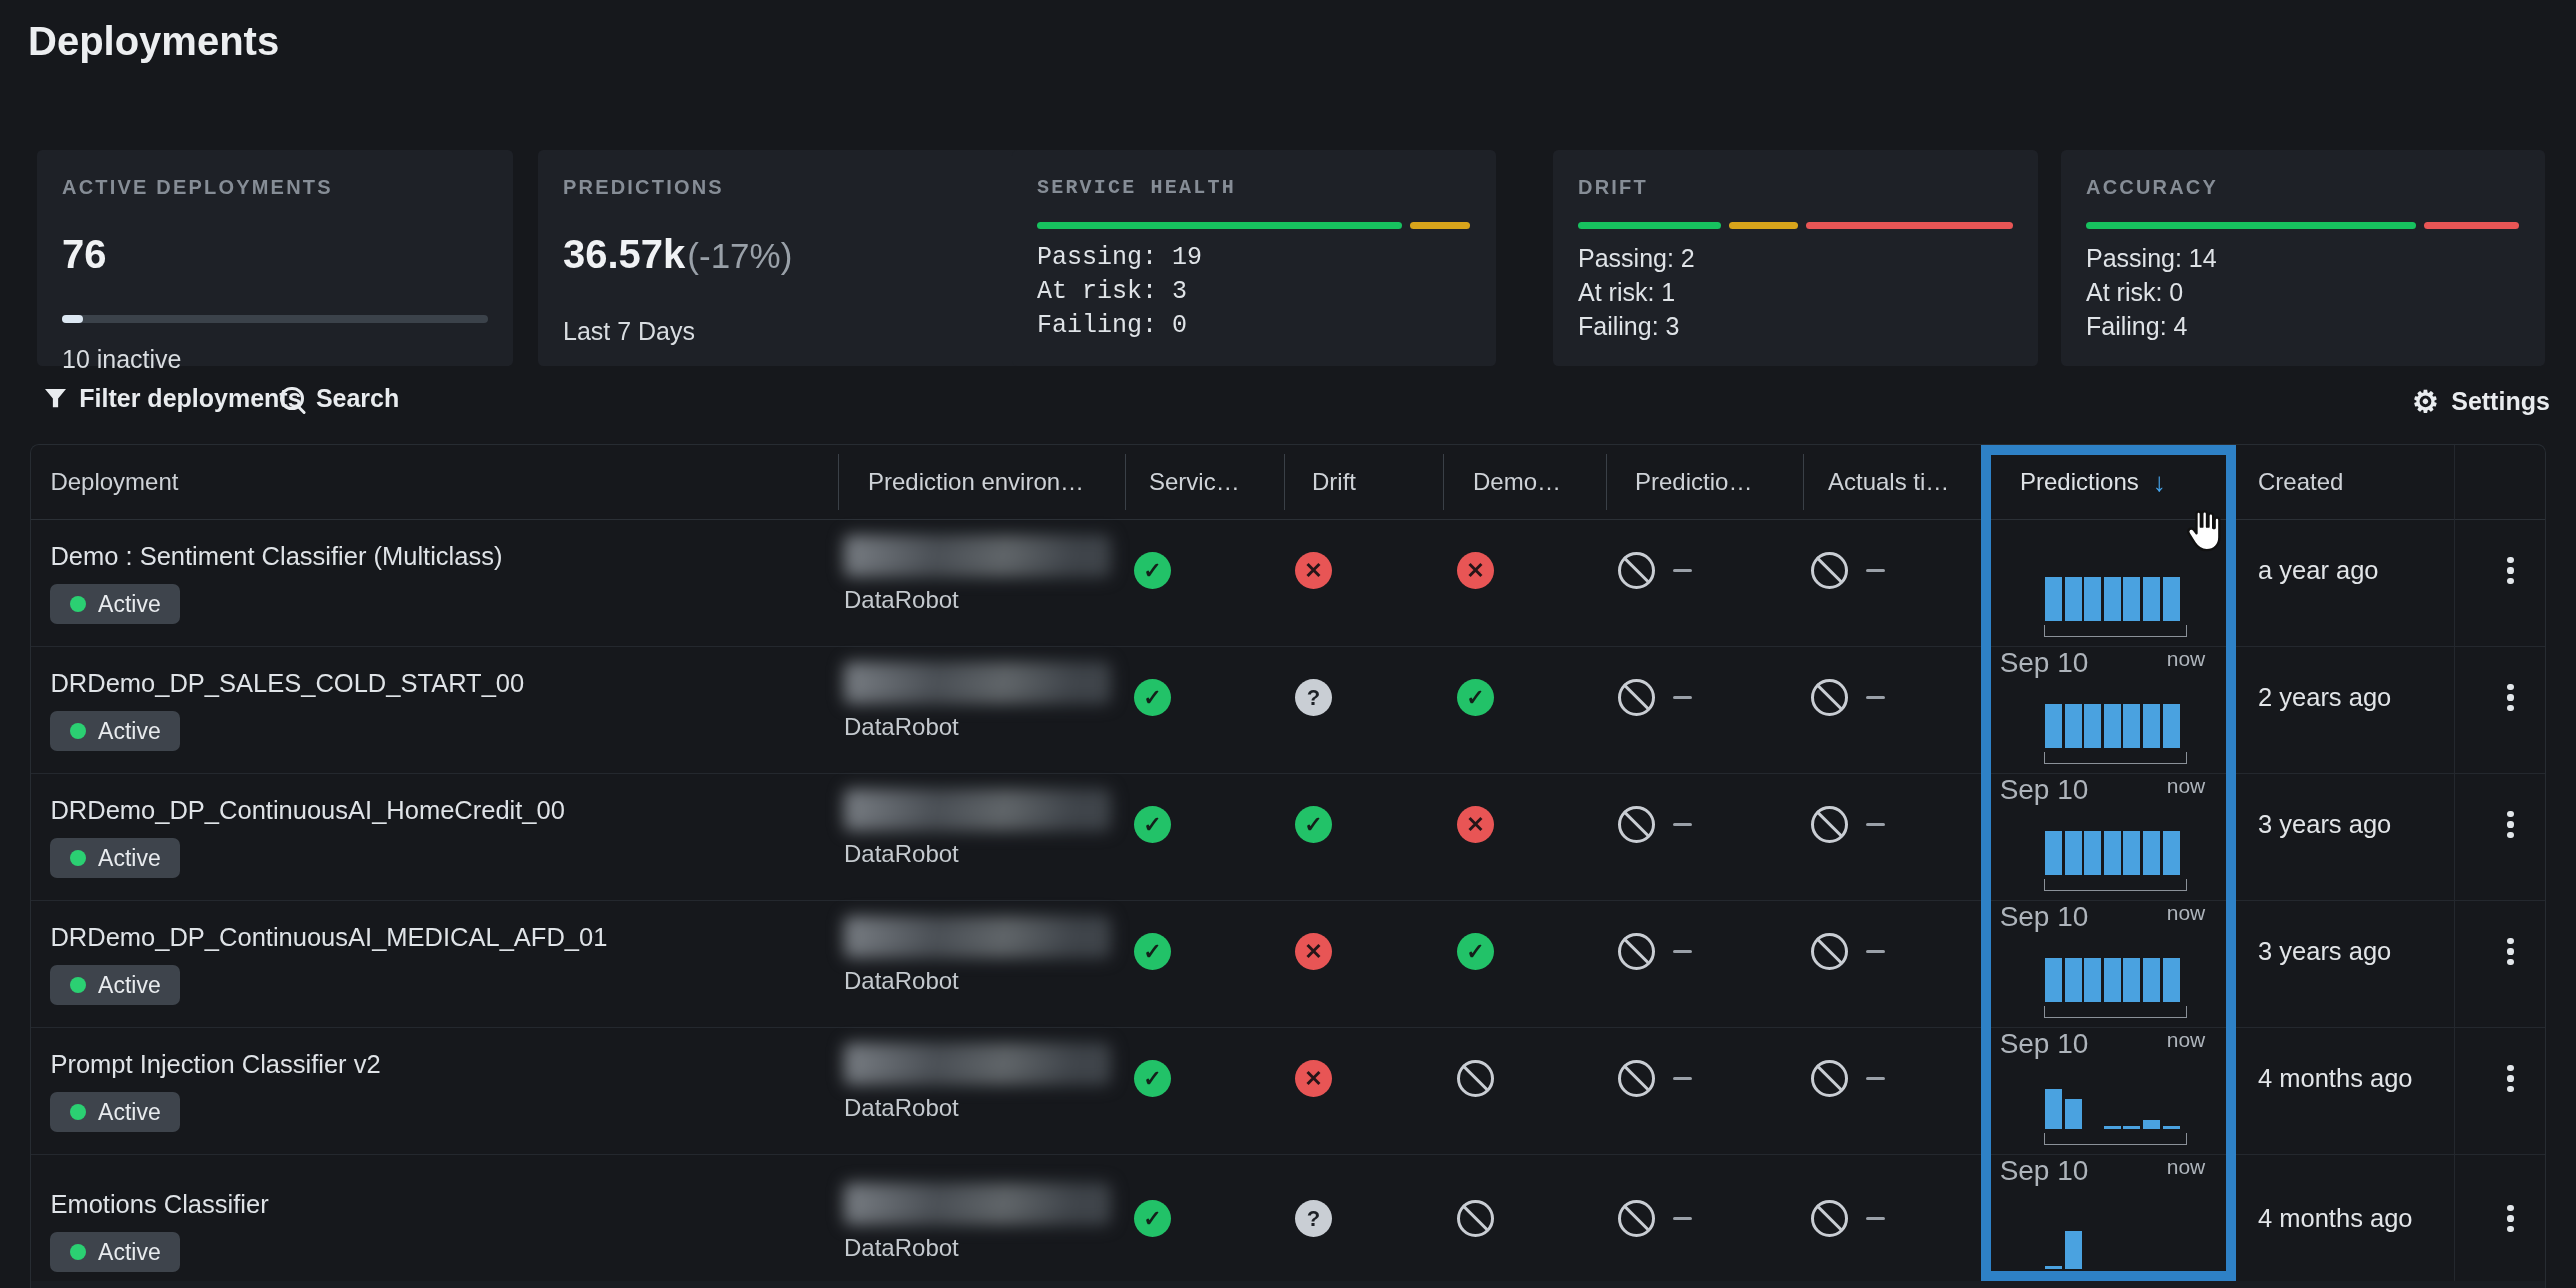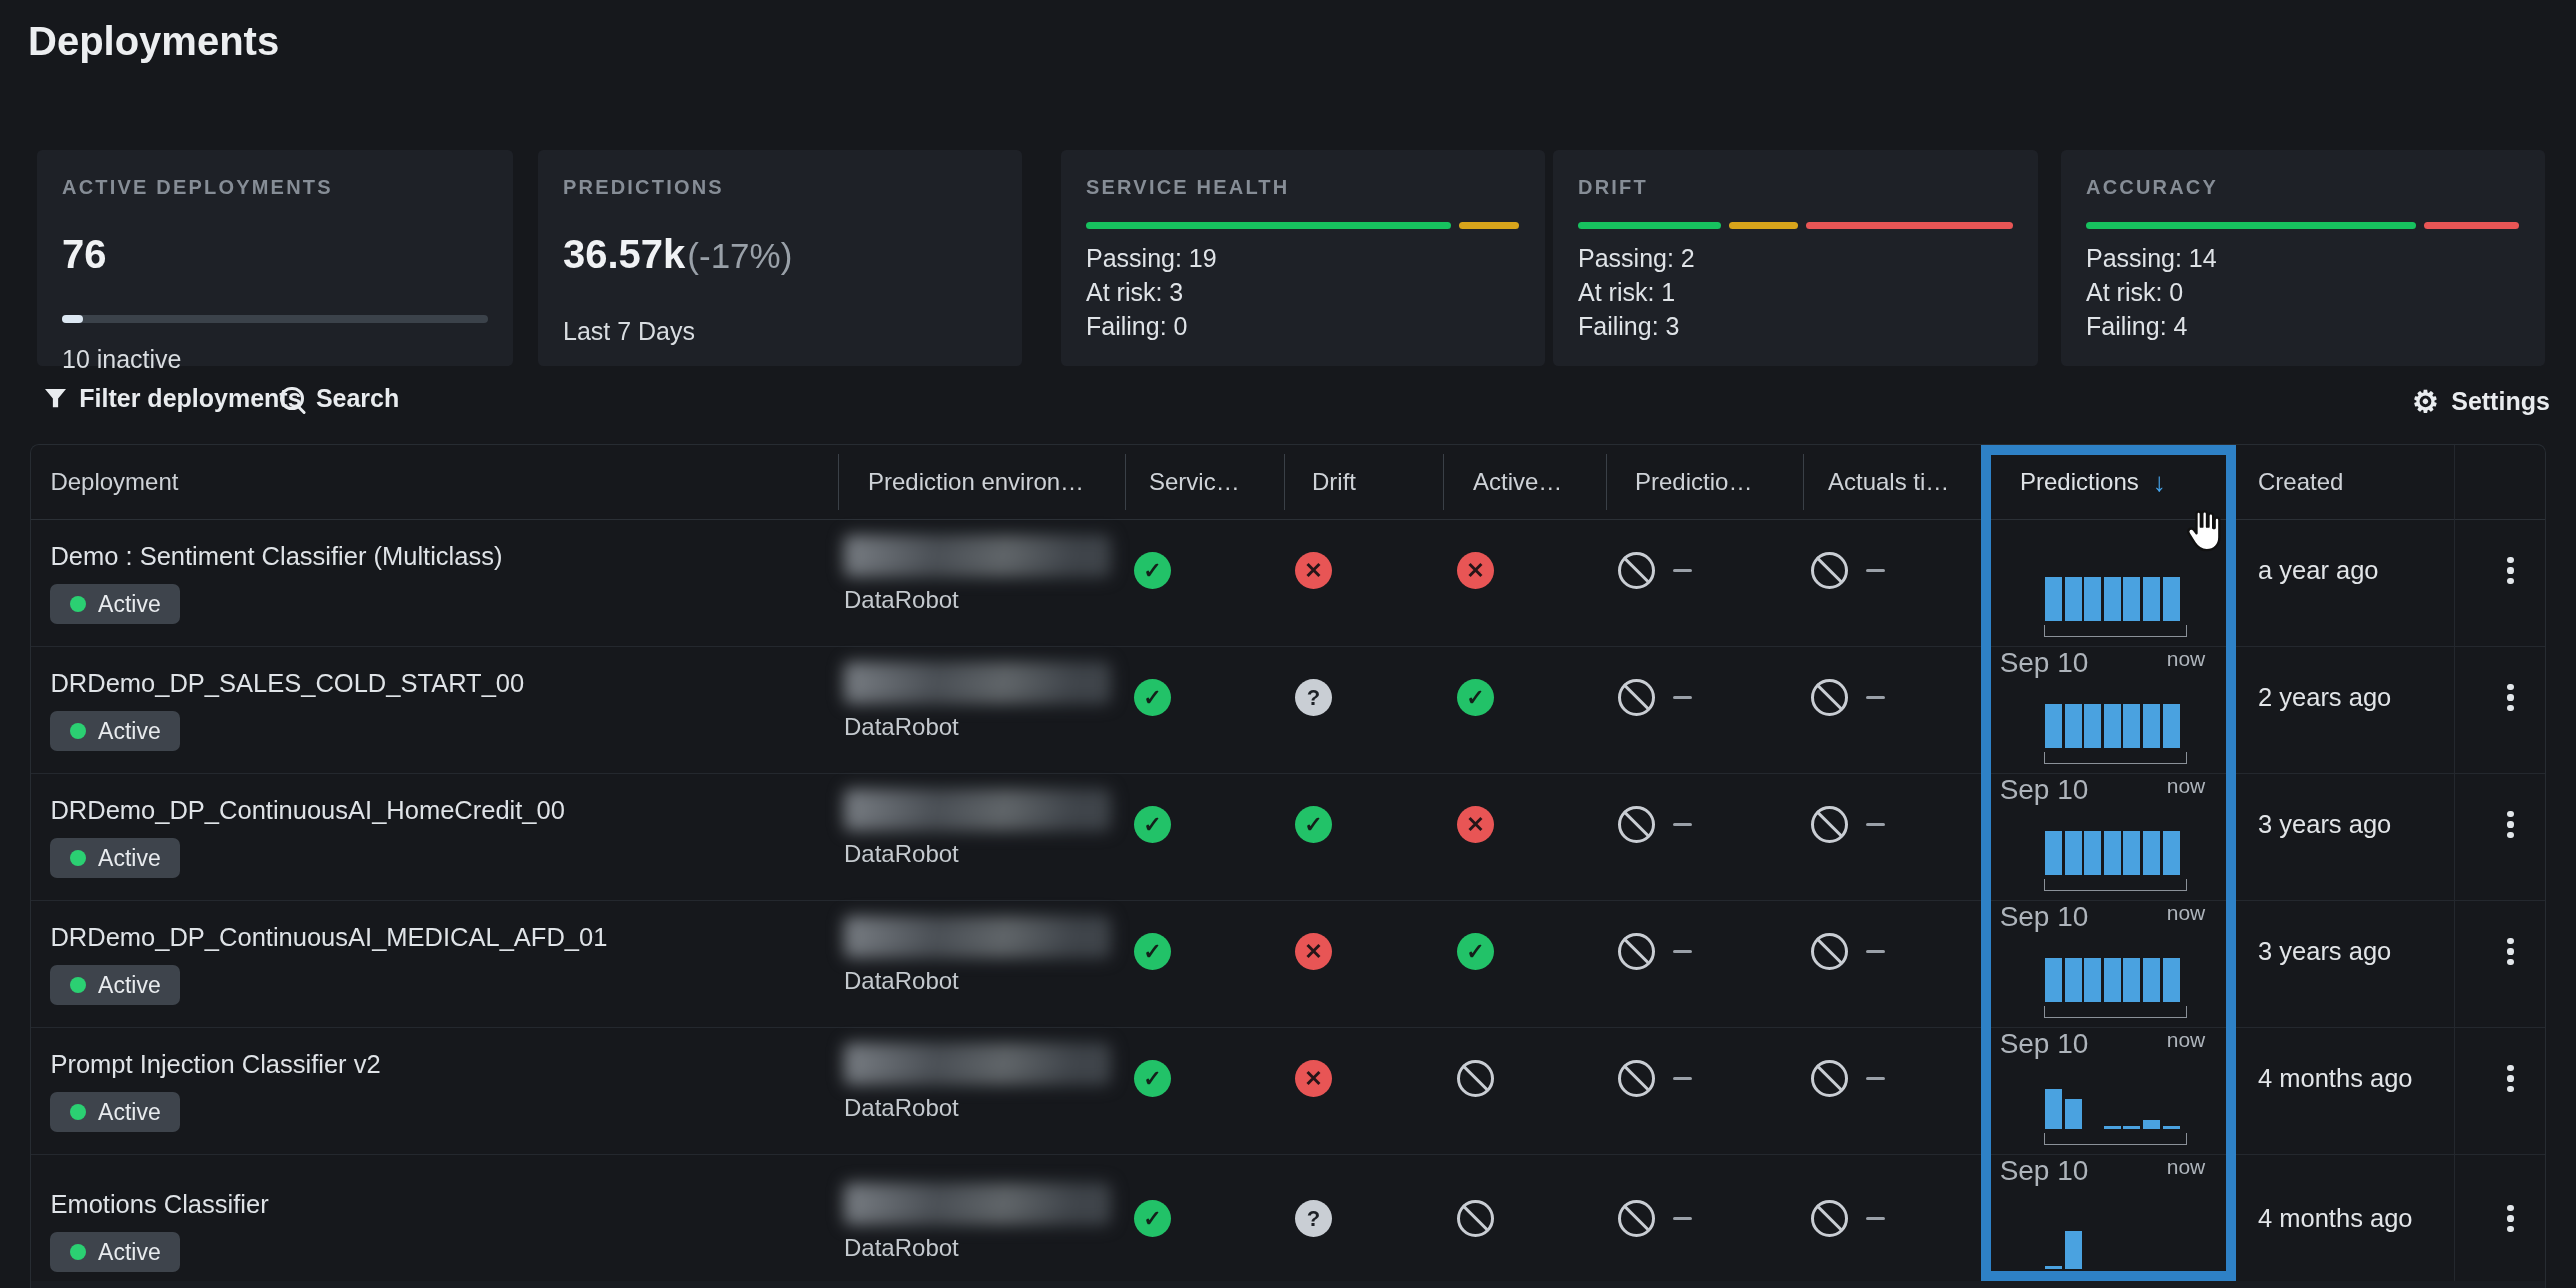--- a/index.html
+++ b/index.html
@@ -91,21 +91,21 @@
 </div>
 
 <div class="card" style="left:538px;width:484px;">
   <div class="card-label">PREDICTIONS</div>
   <div class="big-value">
     <span>36.57k</span><span class="delta">(-17%)</span>
   </div>
   <div class="subtext pred-sub">Last 7 Days</div>
 </div>
 
-<div class="card" style="left:1061px;width:484px;">
+<div class="card" style="left:1012px;width:484px;font-family:Liberation Mono, monospace;">
   <div class="card-label">SERVICE HEALTH</div>
   <div class="segbar">
       <span class="seg seg-passing" style="width: 84%;"></span>
       <span class="seg seg-at_risk" style="width: 14%;"></span>
     </div>
   <div class="health-lines">
     <div>Passing: 19</div>
     <div>At risk: 3</div>
     <div>Failing: 0</div>
   </div>
@@ -161,21 +161,21 @@
     <div class="th" style="left:837px;">
         <span>Prediction environ…</span>
       </div>
     <div class="th" style="left:1118px;">
         <span>Servic…</span>
       </div>
     <div class="th" style="left:1281px;">
         <span>Drift</span>
       </div>
     <div class="th" style="left:1442px;">
-        <span>Active…</span>
+        <span>Demo…</span>
       </div>
     <div class="th" style="left:1604px;">
         <span>Predictio…</span>
       </div>
     <div class="th" style="left:1797px;">
         <span>Actuals ti…</span>
       </div>
     <div class="th th-predictions" style="left:1989px;">
       <span>Predictions</span>
       <span class="sort-arrow">↓</span>

